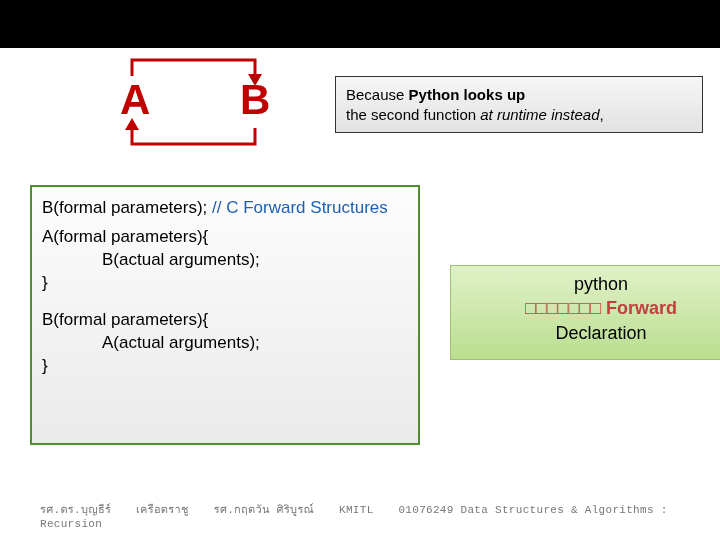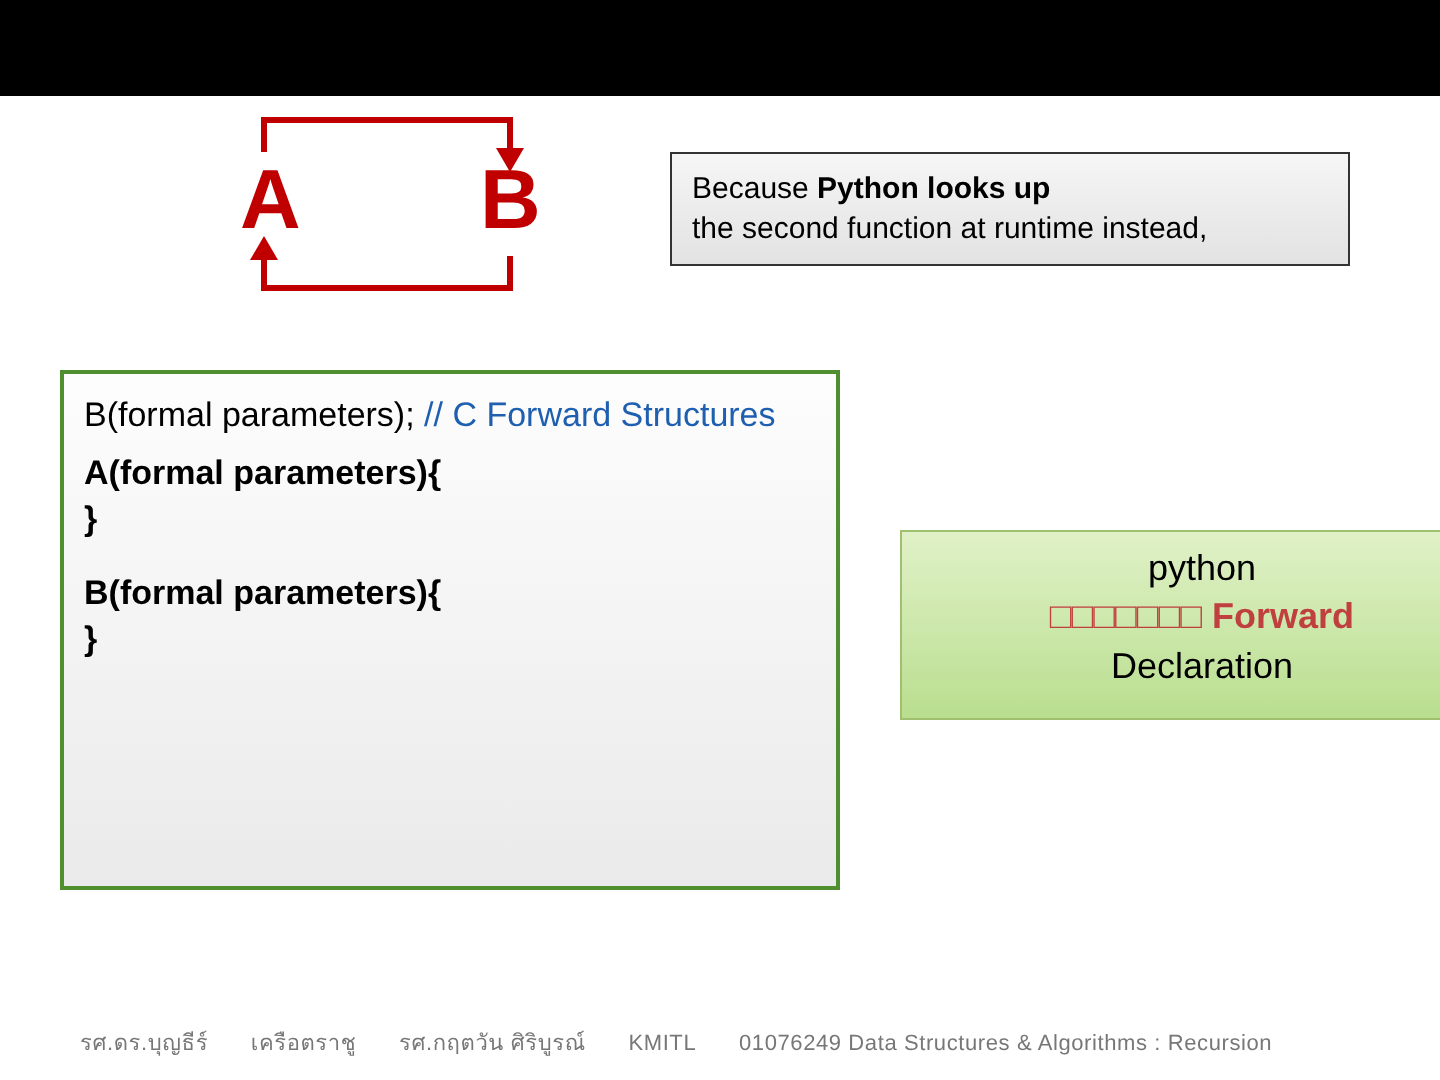--- a/index.html
+++ b/index.html
@@ -7,46 +7,46 @@
   body { background: #fff; }
   .black-bar { background: #000; height: 48px; width: 100%; }
   .upper { position: relative; height: 120px; }
   .ab-wrap { position: absolute; left: 100px; top: 0; width: 190px; }
   .big-letter { font-size: 42px; font-weight: 700; color: #c00000; position: absolute; top: 28px; }
   .letter-a { left: 20px; }
   .letter-b { left: 140px; }
   .arrow-line { stroke: #c00000; stroke-width: 3; fill: none; }
   .arrow-head { fill: #c00000; }
   .info-box {
-    position: absolute; left: 335px; top: 28px; width: 340px;
+    position: absolute; left: 335px; top: 28px; width: 368px;
     background: linear-gradient(#f6f6f6, #e2e2e2);
     border: 1px solid #333; padding: 8px 10px;
     font-size: 15px; line-height: 1.3;
   }
-  .info-box .italic { }
+  .info-box .italic { font-style: italic; }
   .code-box {
     position: absolute; left: 30px; top: 185px; width: 390px; height: 260px;
     border: 2px solid #4f8f2f;
     background: linear-gradient(#fdfdfd, #eaeaea);
     font-size: 17px; padding: 10px 10px 10px 10px;
     line-height: 1.35;
   }
   .code-box .fwd { color: #1f5fb0; }
-  .code-box .body { margin-top: 6px; font-weight: bold; }
+  .code-box .body { margin-top: 6px; }
   .note-box {
     position: absolute; left: 450px; top: 265px; width: 302px; height: 95px;
     background: linear-gradient(#e0f1c7, #b9de8f);
     border: 1px solid #a0c070;
     text-align: center; font-size: 18px; line-height: 1.35;
     padding-top: 6px;
   }
   .note-box .row2 span { color: #c04040; font-weight: 600; }
   .footer {
     position: absolute; left: 40px; bottom: 10px;
-    font-size: 11px; color: #777; letter-spacing: 0.3px;
+    font-size: 11px; color: #777; letter-spacing: 0.3px; font-family: Liberation Mono, monospace;
   }
   .footer span { margin-right: 18px; }
 </style>
 </head>
 <body>
 
 <div class="black-bar"></div>
 
 <div class="upper">
   <div class="ab-wrap">
@@ -67,23 +67,25 @@
     <span>the second function </span><span class="italic">at runtime instead</span><span>,</span><br>
   </div>
 </div>
 
 <div class="code-box">
   <div>
     <span>B(formal parameters); </span><span class="fwd">// C Forward Structures</span>
   </div>
   <div class="body">
     <div>A(formal parameters){</div>
+    <div style="padding-left:60px">B(actual arguments);</div>
     <div>}</div>
     <div style="height:14px"></div>
     <div>B(formal parameters){</div>
+    <div style="padding-left:60px">A(actual arguments);</div>
     <div>}</div>
   </div>
 </div>
 
 <div class="note-box">
   <div>python</div>
   <div class="row2">
     <span>□□□□□□□</span>
     <span style="color:#c04040;font-weight:600">Forward</span>
   </div>

